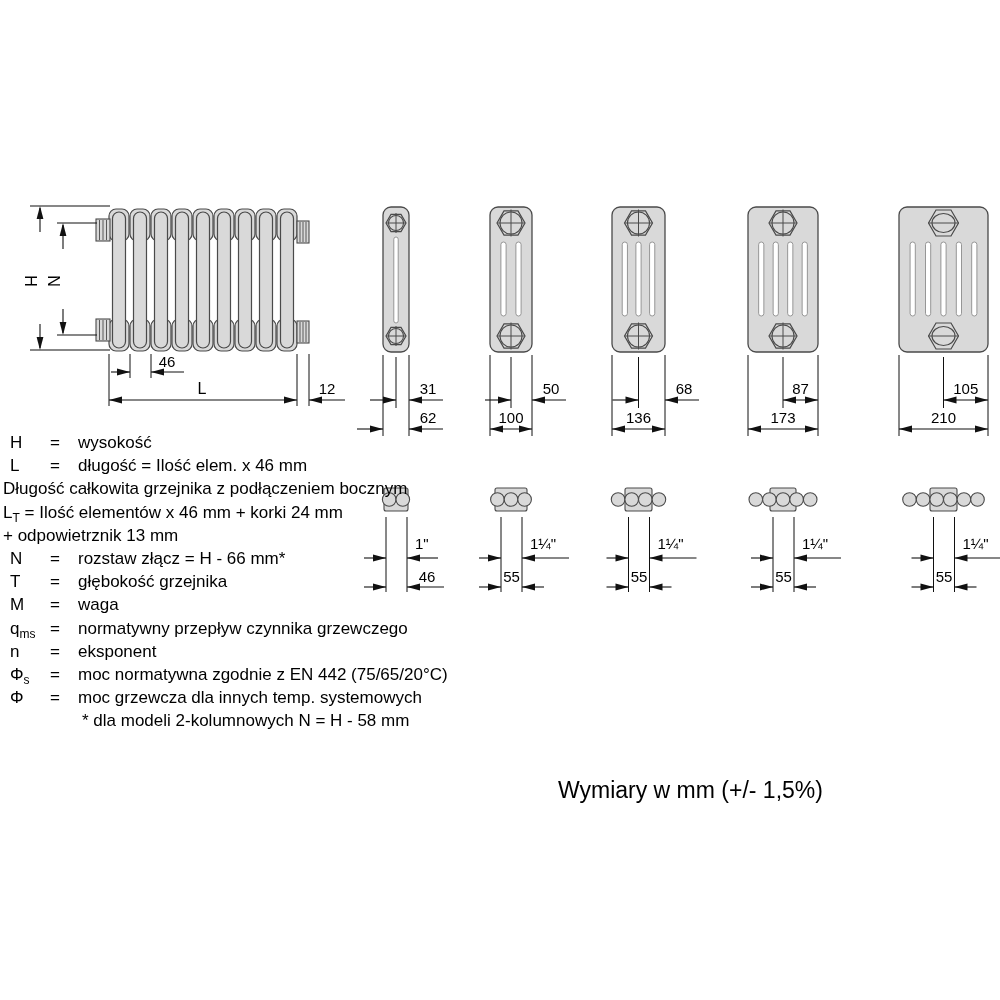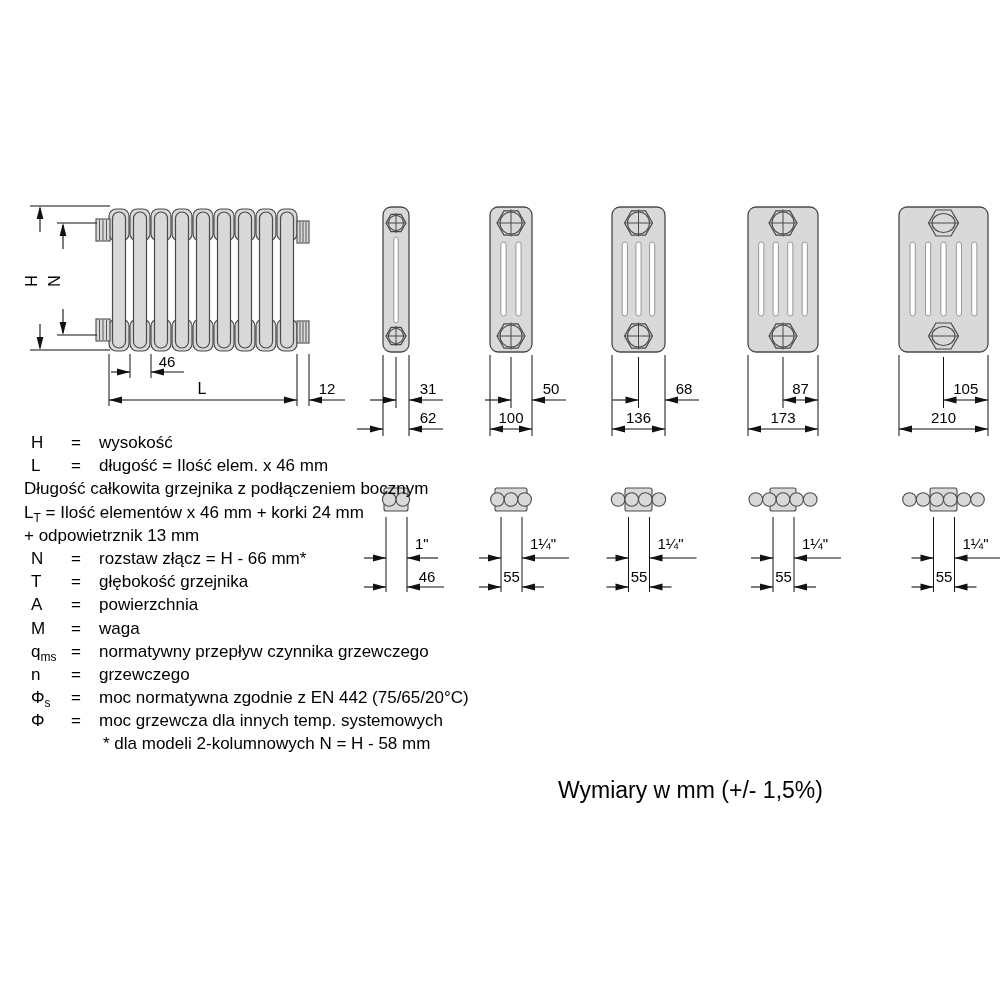--- a/index.html
+++ b/index.html
@@ -2,21 +2,21 @@
 <html><head>
 <meta charset="utf-8">
 <style>
   html,body{margin:0;padding:0;background:#fff;}
   .page{position:relative;width:1000px;height:1000px;background:#ffffff;overflow:hidden;
         font-family:"Liberation Sans",sans-serif;color:#000;}
   #diagram{position:absolute;left:0;top:0;}
   #diagram text{font-family:"Liberation Sans",sans-serif;fill:#000;}
   .legend{position:absolute;left:3px;top:431px;width:540px;font-size:17px;line-height:23.2px;
           white-space:nowrap;}
-  .lrow{height:23.2px;margin-left:21px;}
+  .lrow{height:23.2px;}
   .lsym{display:inline-block;width:47px;padding-left:7px;box-sizing:border-box;}
   .leq{display:inline-block;width:28px;}
   .legend sub{font-size:12px;line-height:0;}
   .note{position:absolute;left:558px;top:777px;font-size:23px;white-space:nowrap;}
 </style>
 </head>
 <body>
 
 <div class="page">
   <svg id="diagram" width="1000" height="1000" viewBox="0 0 1000 1000">
@@ -331,23 +331,22 @@
   </svg>
 
   <div class="legend" id="legend">
       <div class="lrow"><span class="lsym">H</span><span class="leq">=</span><span>wysokość</span></div>
       <div class="lrow"><span class="lsym">L</span><span class="leq">=</span><span>długość = Ilość elem. x 46 mm</span></div>
       <div class="lrow"><span style="padding-left:0px">Długość całkowita grzejnika z podłączeniem bocznym</span></div>
       <div class="lrow"><span style="padding-left:0px">L<sub>T</sub> = Ilość elementów x 46 mm + korki 24 mm</span></div>
       <div class="lrow"><span style="padding-left:0px">+ odpowietrznik 13 mm</span></div>
       <div class="lrow"><span class="lsym">N</span><span class="leq">=</span><span>rozstaw złącz = H - 66 mm*</span></div>
       <div class="lrow"><span class="lsym">T</span><span class="leq">=</span><span>głębokość grzejnika</span></div>
-      <div class="lrow"><span class="lsym">A</span><span class="leq">=</span><span>powierzchnia</span></div>
       <div class="lrow"><span class="lsym">M</span><span class="leq">=</span><span>waga</span></div>
       <div class="lrow"><span class="lsym">q<sub>ms</sub></span><span class="leq">=</span><span>normatywny przepływ czynnika grzewczego</span></div>
-      <div class="lrow"><span class="lsym">n</span><span class="leq">=</span><span>grzewczego</span></div>
+      <div class="lrow"><span class="lsym">n</span><span class="leq">=</span><span>eksponent</span></div>
       <div class="lrow"><span class="lsym">Φ<sub>s</sub></span><span class="leq">=</span><span>moc normatywna zgodnie z EN 442 (75/65/20°C)</span></div>
       <div class="lrow"><span class="lsym">Φ</span><span class="leq">=</span><span>moc grzewcza dla innych temp. systemowych</span></div>
       <div class="lrow"><span style="padding-left:79px">* dla modeli 2-kolumnowych N = H - 58 mm</span></div>
     </div>
 
   <div class="note">Wymiary w mm (+/- 1,5%)</div>
 </div>
 
 </body></html>

